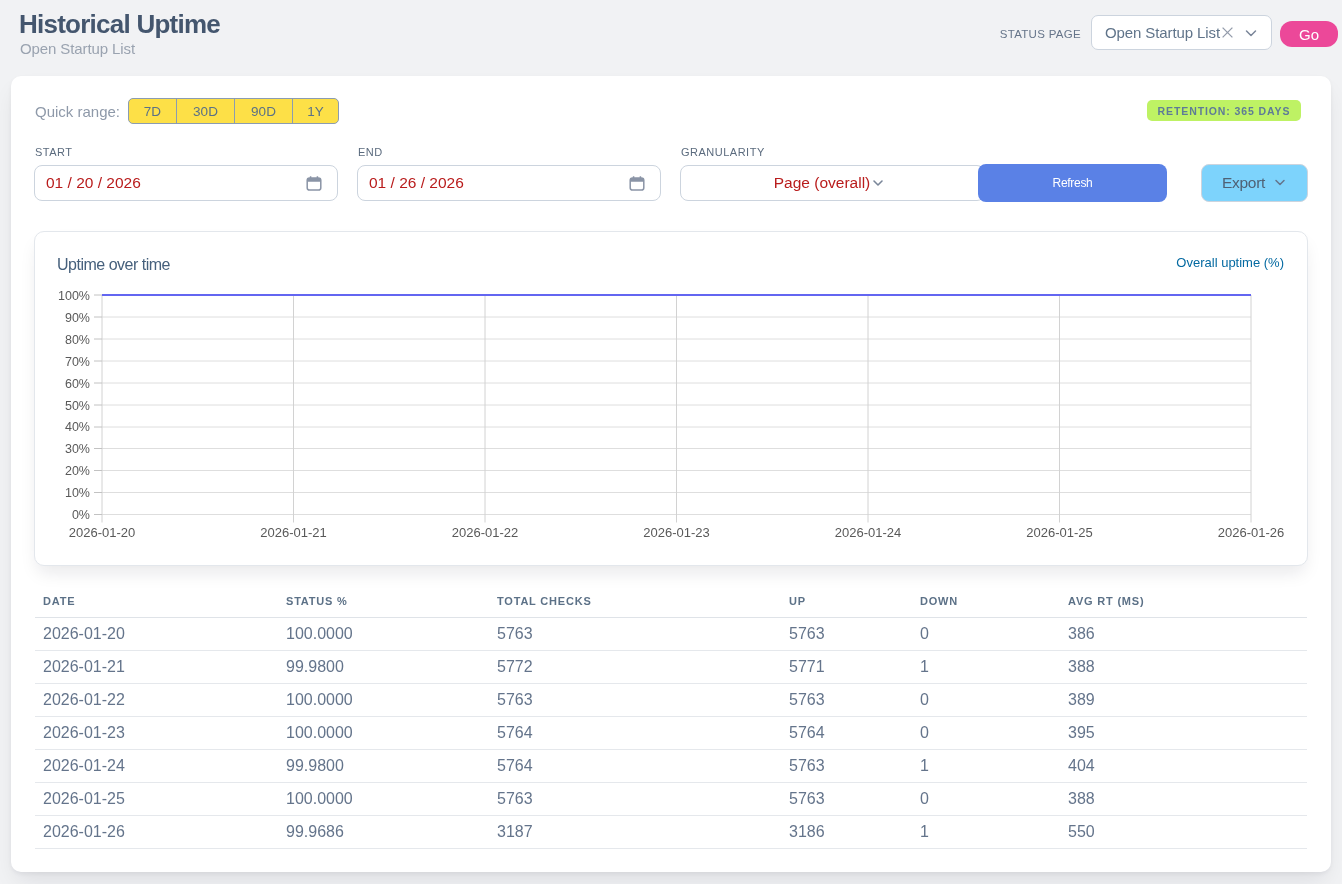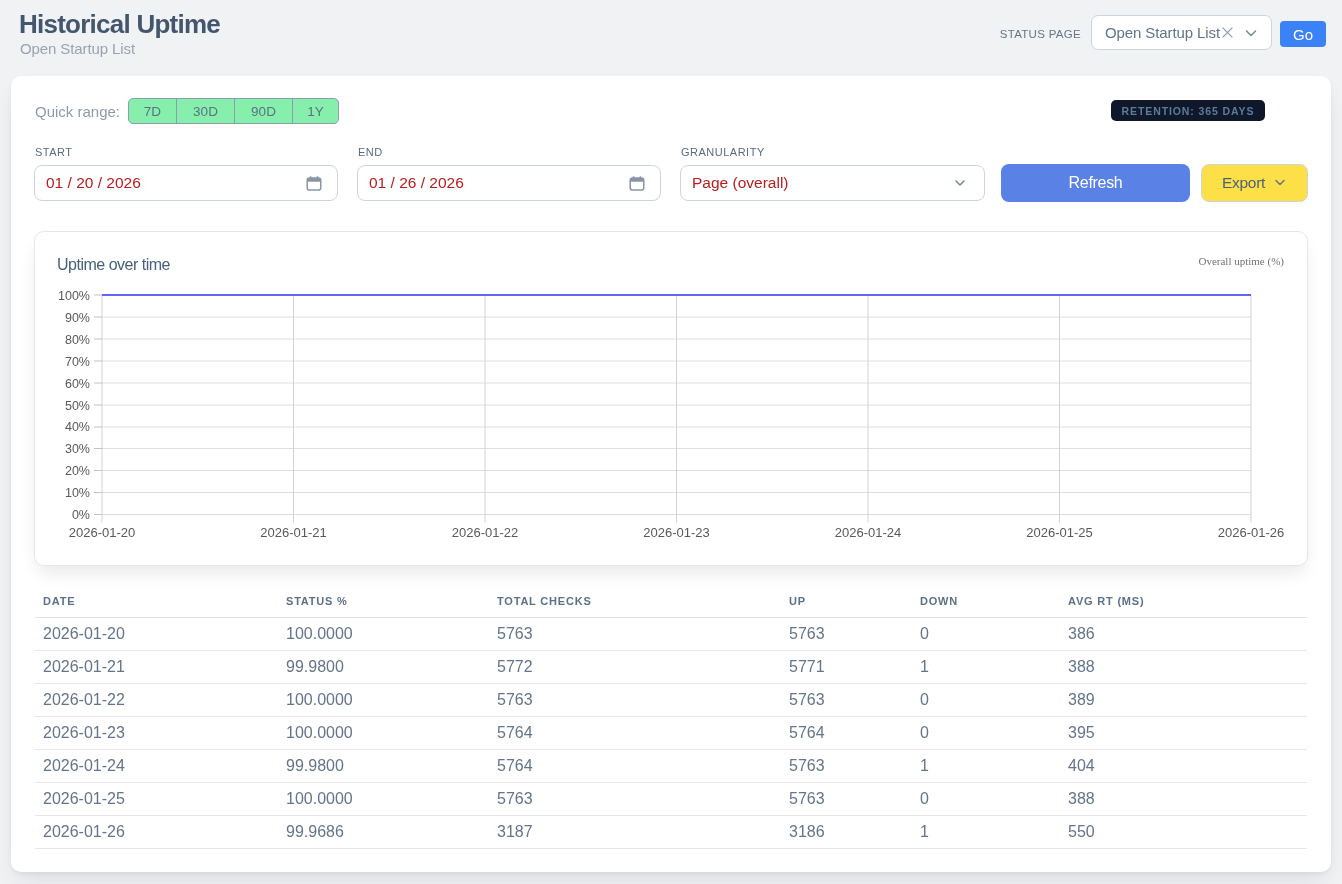--- a/index.html
+++ b/index.html
@@ -6,40 +6,40 @@
 html,body { width:1342px; height:884px; }
 body { font-family:"Liberation Sans", sans-serif; background:#f1f2f4; position:relative; overflow:hidden; }
 .abs { position:absolute; }
 
 
 .h1 { left:19px; top:9px; font-size:26px; font-weight:700; color:#44566e; letter-spacing:-0.75px; }
 .sub { left:20px; top:40px; font-size:15px; color:#9aa3b0; letter-spacing:-0.1px; }
 .splabel { top:28px; right:261px; font-size:11.5px; font-weight:400; color:#66758a; letter-spacing:0.3px; }
 .select { left:1091px; top:15px; width:181px; height:35px; background:#fff; border:1px solid #ccd4de; border-radius:7px; display:flex; align-items:center; padding:0 10px 0 13px; }
 .select .txt { font-size:15px; color:#60748a; letter-spacing:-0.1px; }
-.gobtn { left:1280px; top:21px; width:46px; height:26px; background:#3b82f6; color:#fff; border-radius:4px; font-size:15px; display:flex; align-items:center; justify-content:center; }
+.gobtn { left:1280px; top:21px; width:58px; height:26px; background:#ec4899; color:#fff; border-radius:12px; font-size:15px; display:flex; align-items:center; justify-content:center; }
 
 
 .card { left:11px; top:76px; width:1320px; height:796px; background:#fff; border-radius:10px; box-shadow:0 2px 4px rgba(15,23,42,.05), 0 12px 24px -6px rgba(15,23,42,.10); }
 
 .qlabel { left:35px; top:103px; font-size:15px; color:#8e99a9; }
-.seg { left:128px; top:98px; height:26px; display:flex; border:1px solid #8b9cb1; border-radius:5px; overflow:hidden; background:#86efac; }
+.seg { left:128px; top:98px; height:26px; display:flex; border:1px solid #8b9cb1; border-radius:5px; overflow:hidden; background:#fde047; }
 .seg div { font-size:13.5px; color:#5a7186; display:flex; align-items:center; justify-content:center; border-right:1px solid #8b9cb1; }
 .seg div:last-child { border-right:none; }
-.badge { left:1111px; top:100px; width:154px; height:21px; background:#0f172a; border-radius:5px; color:#5e7b97; font-size:10.5px; font-weight:700; letter-spacing:0.9px; display:flex; align-items:center; justify-content:center; }
+.badge { left:1147px; top:100px; width:154px; height:21px; background:#bef264; border-radius:5px; color:#5e7b97; font-size:10.5px; font-weight:700; letter-spacing:0.9px; display:flex; align-items:center; justify-content:center; }
 
 .flabel { font-size:11px; font-weight:400; color:#5b6b7e; letter-spacing:0.5px; top:146px; }
 .finput { top:165px; height:36px; background:#fff; border:1px solid #ccd4de; border-radius:8px; display:flex; align-items:center; padding:0 10px 0 11px; font-size:15.5px; color:#b91c1c; }
-.refresh { left:1001px; top:164px; width:189px; height:38px; background:#5a81e6; border-radius:8px; color:#fff; font-size:16px; letter-spacing:-0.3px; display:flex; align-items:center; justify-content:center; }
-.export { left:1201px; top:164px; width:107px; height:38px; background:#fde047; border:1px solid #ccd4de; border-radius:8px; color:#4f6175; font-size:15.5px; letter-spacing:-0.3px; display:flex; align-items:center; justify-content:center; gap:8px; }
+.refresh { left:978px; top:164px; width:189px; height:38px; background:#5a81e6; border-radius:8px; color:#fff; font-size:12px; letter-spacing:-0.3px; display:flex; align-items:center; justify-content:center; }
+.export { left:1201px; top:164px; width:107px; height:38px; background:#7dd3fc; border:1px solid #ccd4de; border-radius:8px; color:#4f6175; font-size:15.5px; letter-spacing:-0.3px; display:flex; align-items:center; justify-content:center; gap:8px; }
 
 
 .chartcard { left:34px; top:231px; width:1274px; height:335px; background:#fff; border:1px solid #e3e7ec; border-radius:10px; box-shadow:0 10px 18px -4px rgba(15,23,42,.10); }
 .ctitle { left:57px; top:256px; font-size:16px; font-weight:400; color:#46607c; letter-spacing:-0.5px; }
-.clegend { top:255px; right:58px; font-size:11px; color:#737373;font-family:Liberation Serif, serif; }
+.clegend { top:255px; right:58px; font-size:13px; color:#0369a1; }
 
 
 table.data { position:absolute; left:35px; top:586px; width:1272px; border-collapse:collapse; table-layout:fixed; }
 table.data th { font-size:11px; font-weight:700; color:#5c7187; letter-spacing:0.8px; text-align:left; padding:9px 8px 10px 8px; line-height:12px; border-bottom:1px solid #dfe3e8; }
 table.data td { font-size:16px; color:#64748b; text-align:left; padding:7px 8px; line-height:18px; border-bottom:1px solid #e5e8ec; }
 </style>
 </head>
 <body>
 <div class="abs h1">Historical Uptime</div>
 <div class="abs sub">Open Startup List</div>
@@ -79,21 +79,21 @@
     </svg>
 </div>
 <div class="abs finput" style="left:357px; width:304px; justify-content:space-between">
   <span>01 / 26 / 2026</span>
   <svg width="16" height="16" viewBox="0 0 16 16" style="margin-right:5px">
       <path d="M4.6 1.2 v2.6 M11.4 1.2 v2.6" stroke="#8a94a6" stroke-width="1.5" fill="none"></path>
       <rect x="1.2" y="2.9" width="13.6" height="12.2" rx="2.4" stroke="#8a94a6" stroke-width="1.5" fill="none"></rect>
       <path d="M1.2 5.3 a2.4 2.4 0 0 1 2.4 -2.4 h8.8 a2.4 2.4 0 0 1 2.4 2.4 v1.5 h-13.6 z" fill="#8a94a6"></path>
     </svg>
 </div>
-<div class="abs finput" style="left:680px; width:305px; justify-content:space-between">
+<div class="abs finput" style="left:680px; width:305px; justify-content:center">
   <span>Page (overall)</span>
   <svg width="16" height="16" viewBox="0 0 16 16" style="margin-right:6px">
       <path d="M4 6 L8 10 L12 6" stroke="#7a8699" stroke-width="1.6" fill="none" stroke-linecap="round" stroke-linejoin="round"></path>
     </svg>
 </div>
 <div class="abs refresh">Refresh</div>
 <div class="abs export">
   <span>Export</span>
   <svg width="14" height="14" viewBox="0 0 14 14">
       <path d="M3 4.5 L7 8.5 L11 4.5" stroke="#64748b" stroke-width="1.5" fill="none" stroke-linecap="round" stroke-linejoin="round"></path>

